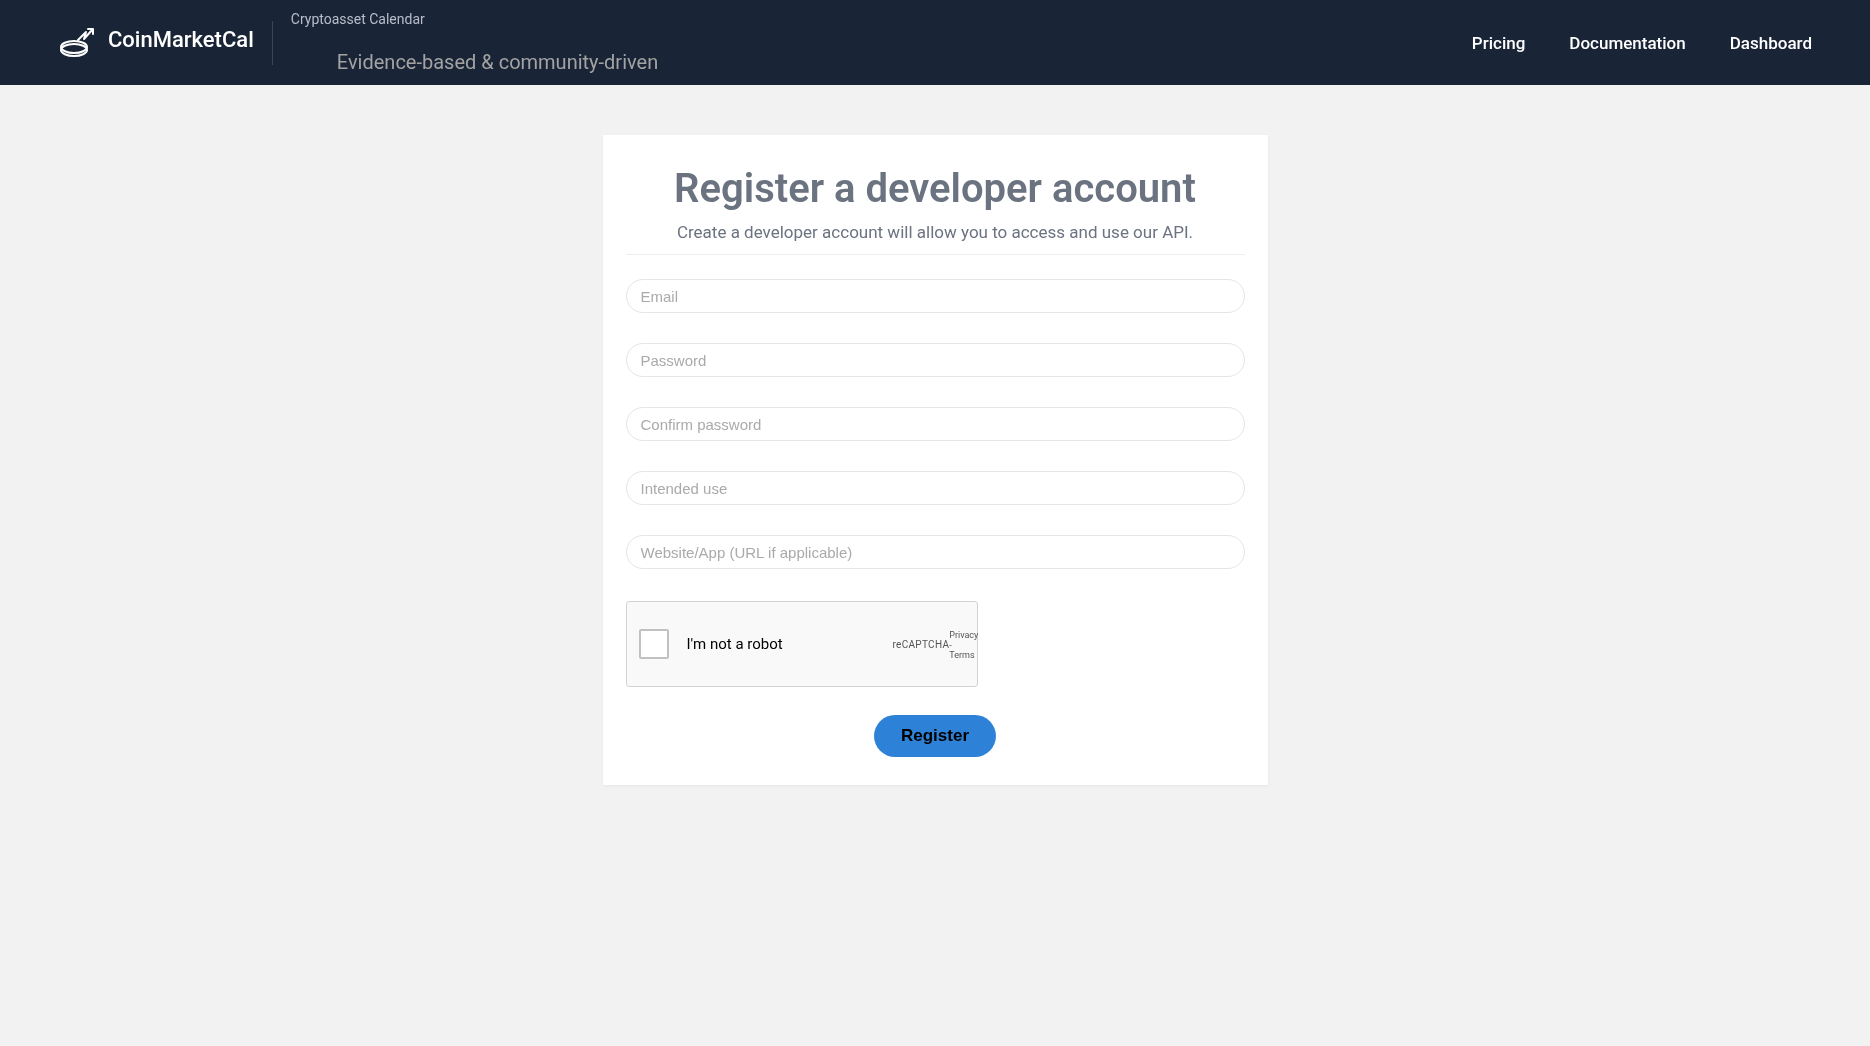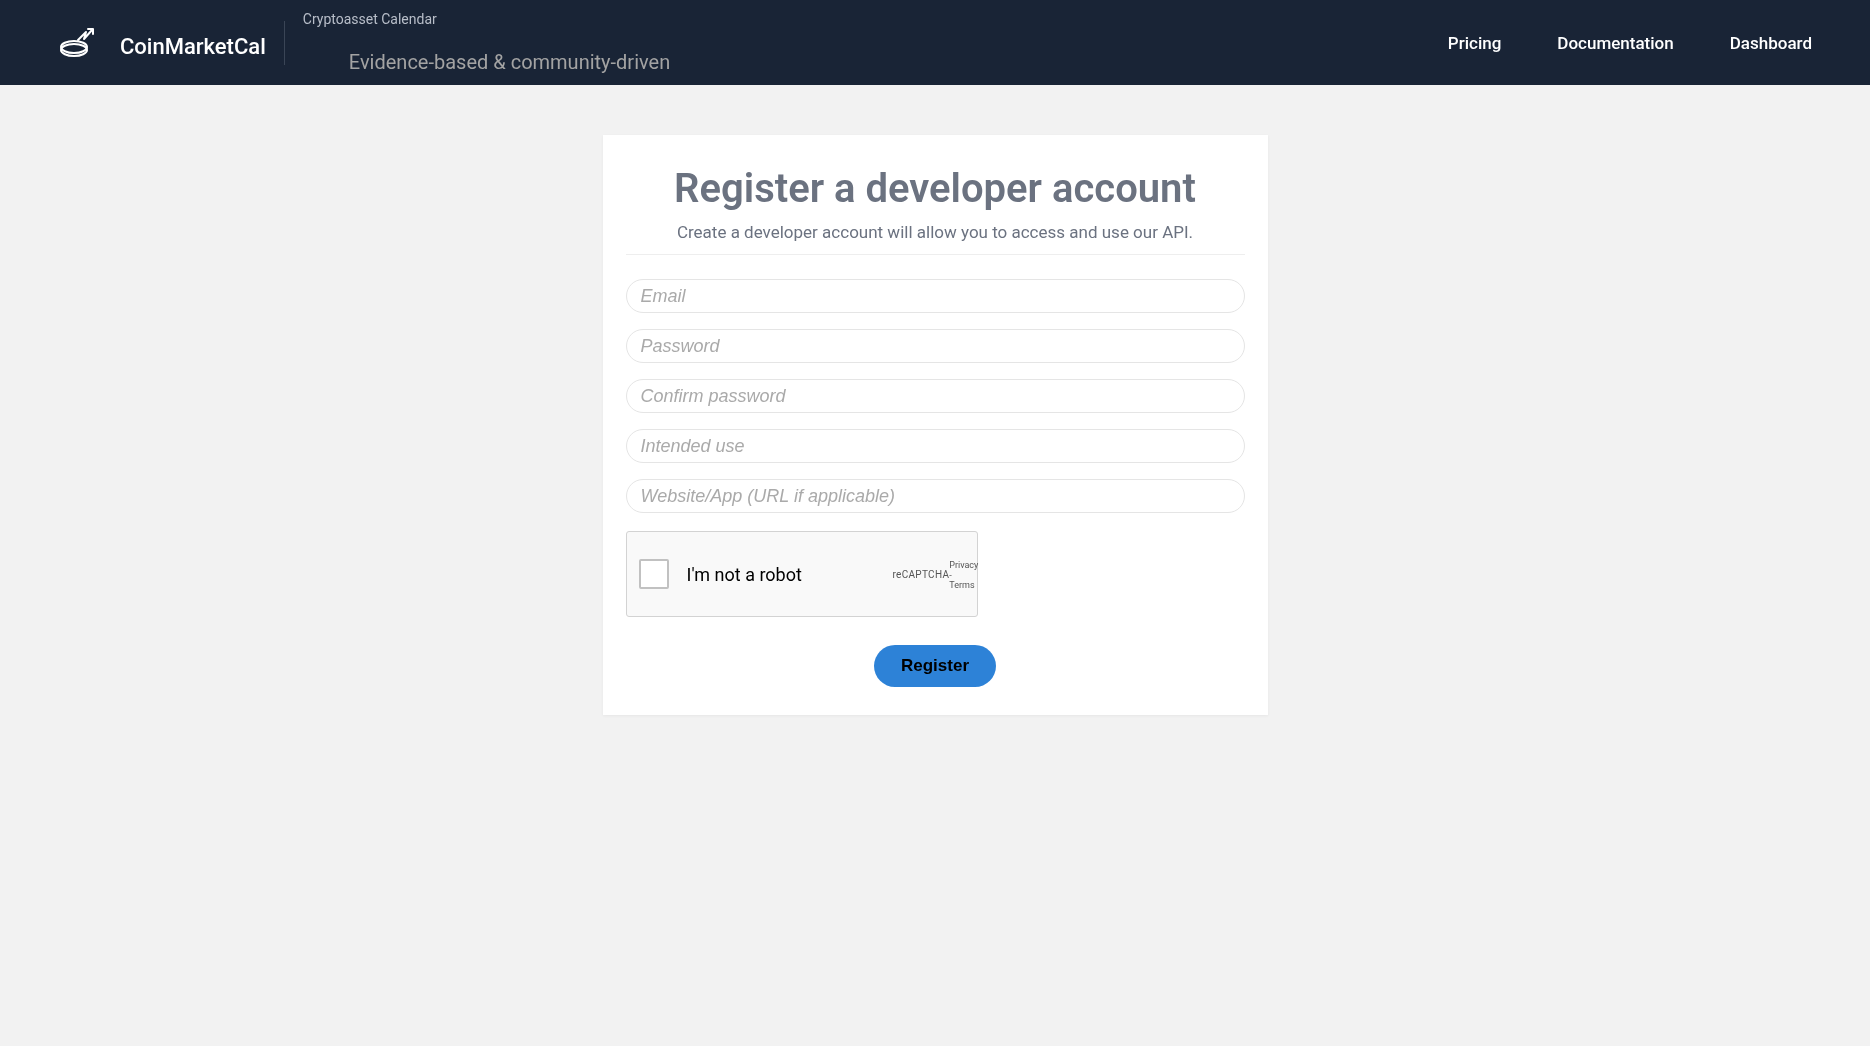--- a/index.html
+++ b/index.html
@@ -19,22 +19,22 @@
       align-items: center;
       justify-content: space-between;
       padding: 0 58px;
     }
     .header-left {
       display: flex;
       align-items: center;
     }
     .logo-group {
       display: flex;
-      align-items: flex-end;
-      gap: 22px;
+      align-items: flex-start;
+      gap: 10px;
     }
     .logo-icon {
       width: 40px;
       height: 32px;
       position: relative;
     }
     .logo-text {
       color: #ffffff;
       font-size: 22px;
       font-weight: 500;
@@ -56,21 +56,21 @@
       line-height: 1.3;
     }
     .tagline-bottom {
       color: #a3a3a3;
       font-size: 20px;
       line-height: 1.3;
       padding-left: 46px;
     }
     .nav {
       display: flex;
-      gap: 56px;
+      gap: 44px;
     }
     .nav-item {
       color: #ffffff;
       font-size: 17px;
       font-weight: 500;
       text-decoration: none;
       cursor: pointer;
     }
     .main {
       padding-top: 50px;
@@ -100,25 +100,24 @@
       border: none;
       border-top: 1px solid #eeeeee;
       margin-bottom: 24px;
     }
     .form-input {
       width: 100%;
       height: 34px;
       border: 1px solid #e5e5e5;
       border-radius: 17px;
       padding: 0 14px;
-      font-size: 18px;
+      font-size: 15px;
       color: #333;
-      margin-bottom: 16px;
+      margin-bottom: 30px;
       outline: none;
-      font-style: italic;
     }
     .form-input::placeholder {
       color: #aaaaaa;
     }
     .recaptcha {
       width: 352px;
       height: 86px;
       border: 1px solid #d3d3d3;
       background-color: #f9f9f9;
       border-radius: 3px;
@@ -133,21 +132,21 @@
       width: 30px;
       height: 30px;
       border: 2px solid #c1c1c1;
       border-radius: 2px;
       background-color: #ffffff;
       cursor: pointer;
       flex-shrink: 0;
     }
     .recaptcha-label {
       color: #000000;
-      font-size: 18px;
+      font-size: 15px;
       margin-left: 18px;
     }
     .recaptcha-right {
       margin-left: auto;
       display: flex;
       flex-direction: row;
       align-items: center;
       width: 72px;
     }
     .recaptcha-logo {

